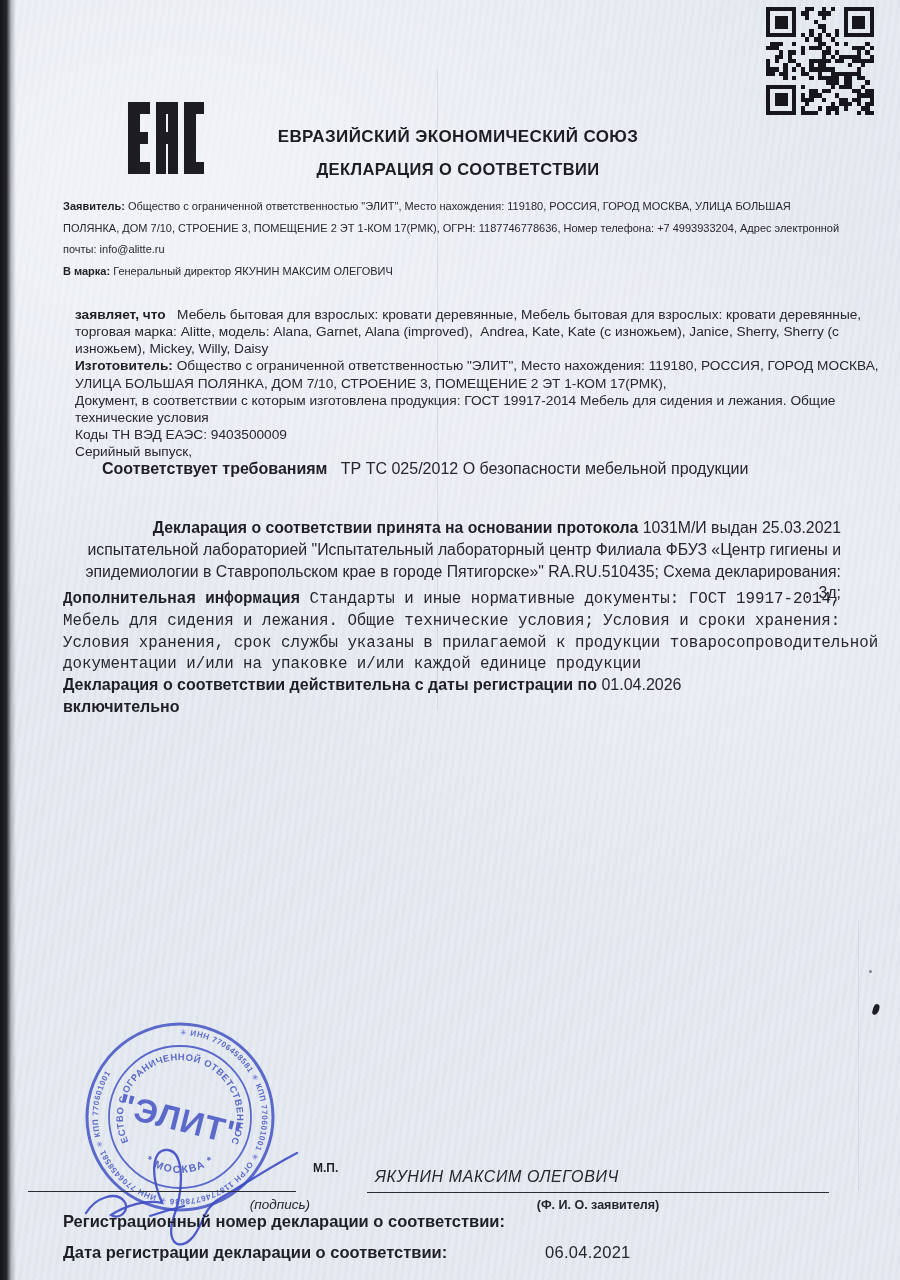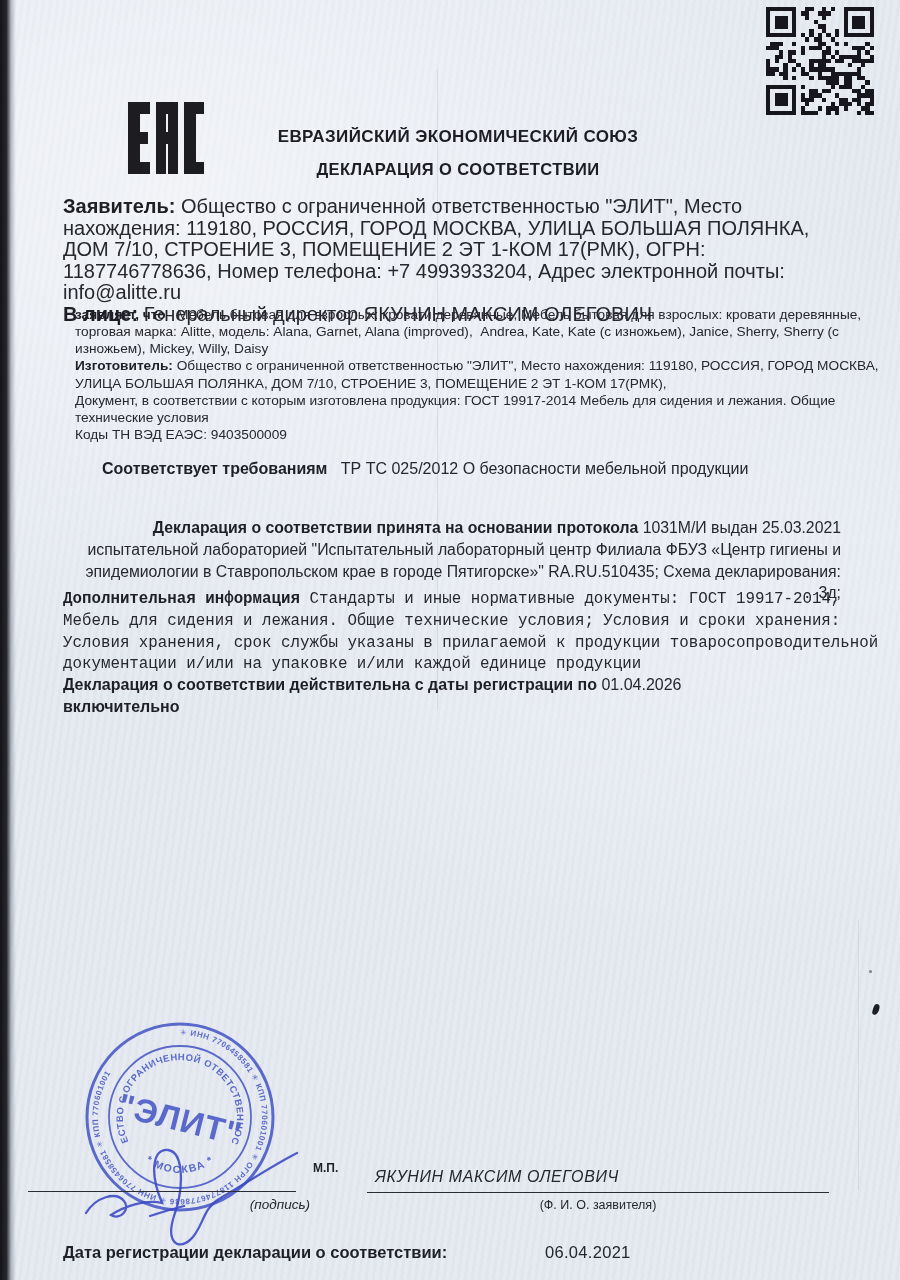--- a/index.html
+++ b/index.html
@@ -26,34 +26,34 @@
   
   .titles{left:63px;width:790px;text-align:center;font-weight:bold;color:#1d1d23;}
   .title-1{top:127px;font-size:17px;letter-spacing:.4px;}
   .title-2{top:160px;font-size:16.5px;letter-spacing:.4px;}
   .eac{left:128px;top:102px;}
   .qr{left:766px;top:7px;}
 
   
   .blk{left:63px;color:#27272e;}
   .b{font-weight:bold;color:#1f1f26;}
-  .applicant-block{top:196px;width:779px;font-size:20px;line-height:21.6px;}
+  .applicant-block{top:196px;width:779px;font-size:11px;line-height:21.6px;}
   .declare-block{top:306px;width:806px;font-size:13.7px;line-height:17.15px;margin-left:12px;}
   .conformity-line{top:458px;width:800px;font-size:16px;line-height:21px;margin-left:39px;}
   .protocol-block{top:517px;width:778px;font-size:15.8px;line-height:21.8px;text-align:right;}
   .additional-block{top:589px;width:816px;font-size:15.8px;line-height:21.8px;font-family:Liberation Mono, monospace;}
   .validity-block{top:674px;width:700px;font-size:16px;line-height:22px;}
 
   
   .mp{left:313px;top:1161px;font-size:12px;font-weight:bold;color:#1f1f26;}
   .sig-line-left{left:28px;top:1191px;width:268px;border-top:1.7px solid #2b2b32;}
   .sig-caption{left:50px;top:1197px;width:260px;text-align:right;font-size:13.5px;font-style:italic;}
   .fio-name{left:375px;top:1168px;font-size:16px;letter-spacing:.6px;color:#26262d;font-style:italic;}
   .fio-line{left:367px;top:1192px;width:462px;border-top:1.8px solid #2b2b32;}
-  .fio-caption{left:367px;top:1198px;width:462px;text-align:center;font-size:12.5px;font-weight:normal;}
+  .fio-caption{left:367px;top:1198px;width:462px;text-align:center;font-size:12.5px;font-weight:bold;}
   .reg-label{left:63px;font-size:16.5px;font-weight:bold;color:#1f1f26;}
   .reg-value{left:545px;font-size:16.5px;letter-spacing:.3px;}
   .row1{top:1212px;} .row2{top:1243px;}
 
   svg text{font-family:"Liberation Sans","DejaVu Sans",sans-serif;}
 </style>
 </head>
 <body>
 
 <div class="page">
@@ -379,28 +379,29 @@
           <rect x="24" y="24" width="1" height="1"></rect>
         </g>
       </svg>
   </div>
 
   <div class="abs titles title-1">ЕВРАЗИЙСКИЙ ЭКОНОМИЧЕСКИЙ СОЮЗ</div>
   <div class="abs titles title-2">ДЕКЛАРАЦИЯ О СООТВЕТСТВИИ</div>
 
   <div class="abs blk applicant-block">
     <div><span class="b">Заявитель: </span><span>Общество с ограниченной ответственностью "ЭЛИТ", Место нахождения: 119180, РОССИЯ, ГОРОД МОСКВА, УЛИЦА БОЛЬШАЯ ПОЛЯНКА, ДОМ 7/10, СТРОЕНИЕ 3, ПОМЕЩЕНИЕ 2 ЭТ 1-КОМ 17(РМК), ОГРН: 1187746778636, Номер телефона: +7 4993933204, Адрес электронной почты: info@alitte.ru</span></div>
-    <div><span class="b">В лице: </span><span>Генеральный директор ЯКУНИН МАКСИМ ОЛЕГОВИЧ</span></div>
+    <div><span class="b">В марка: </span><span>Генеральный директор ЯКУНИН МАКСИМ ОЛЕГОВИЧ</span></div>
   </div>
 
   <div class="abs blk declare-block">
     <div><span class="b">заявляет, что</span><span>&nbsp;&nbsp;&nbsp;Мебель бытовая для взрослых: кровати деревянные, Мебель бытовая для взрослых: кровати деревянные, торговая марка: Alitte, модель: Alana, Garnet, Alana (improved), &nbsp;Andrea, Kate, Kate (с изножьем), Janice, Sherry, Sherry (с изножьем), Mickey, Willy, Daisy</span></div>
     <div><span class="b">Изготовитель: </span><span>Общество с ограниченной ответственностью "ЭЛИТ", Место нахождения: 119180, РОССИЯ, ГОРОД МОСКВА, УЛИЦА БОЛЬШАЯ ПОЛЯНКА, ДОМ 7/10, СТРОЕНИЕ 3, ПОМЕЩЕНИЕ 2 ЭТ 1-КОМ 17(РМК),</span></div>
     <div>Документ, в соответствии с которым изготовлена продукция: ГОСТ 19917-2014 Мебель для сидения и лежания. Общие технические условия</div>
     <div>Коды ТН ВЭД ЕАЭС: 9403500009</div>
+    <div>Серийный выпуск,</div>
   </div>
 
   <div class="abs blk conformity-line"><span class="b">Соответствует требованиям</span><span>&nbsp;&nbsp;&nbsp;ТР ТС 025/2012 О безопасности мебельной продукции</span></div>
 
   <div class="abs blk protocol-block"><span class="b">Декларация о соответствии принята на основании протокола </span><span>1031М/И выдан 25.03.2021 испытательной лабораторией "Испытательный лабораторный центр Филиала ФБУЗ «Центр гигиены и эпидемиологии в Ставропольском крае в городе Пятигорске»" RA.RU.510435; Схема декларирования: 3д;</span></div>
 
   <div class="abs blk additional-block"><span class="b">Дополнительная информация </span><span>Стандарты и иные нормативные документы: ГОСТ 19917-2014, Мебель для сидения и лежания. Общие технические условия; Условия и сроки хранения: Условия хранения, срок службы указаны в прилагаемой к продукции товаросопроводительной документации и/или на упаковке и/или каждой единице продукции</span></div>
 
   <div class="abs blk validity-block"><span class="b">Декларация о соответствии действительна с даты регистрации по </span><span>01.04.2026</span><span class="b"> включительно</span></div>
 
@@ -437,16 +438,17 @@
     </g>
   </svg>
 
   <div class="abs mp">М.П.</div>
   <div class="abs sig-line-left"></div>
   <div class="abs sig-caption">(подпись)</div>
   <div class="abs fio-name">ЯКУНИН МАКСИМ ОЛЕГОВИЧ</div>
   <div class="abs fio-line"></div>
   <div class="abs fio-caption">(Ф. И. О. заявителя)</div>
 
+  <div class="abs reg-label row1">Регистрационный номер декларации о соответствии:</div>
   <div class="abs reg-label row2">Дата регистрации декларации о соответствии:</div>
   <div class="abs reg-value row2">06.04.2021</div>
 
 </div>
 
 </body></html>

